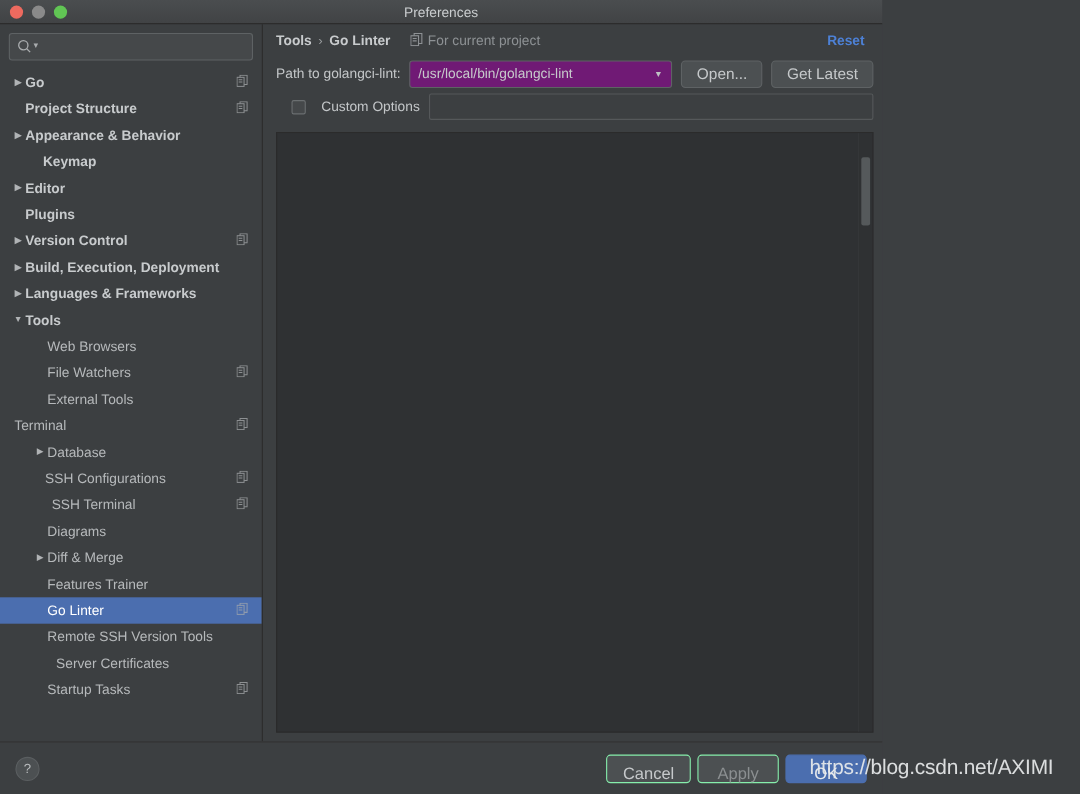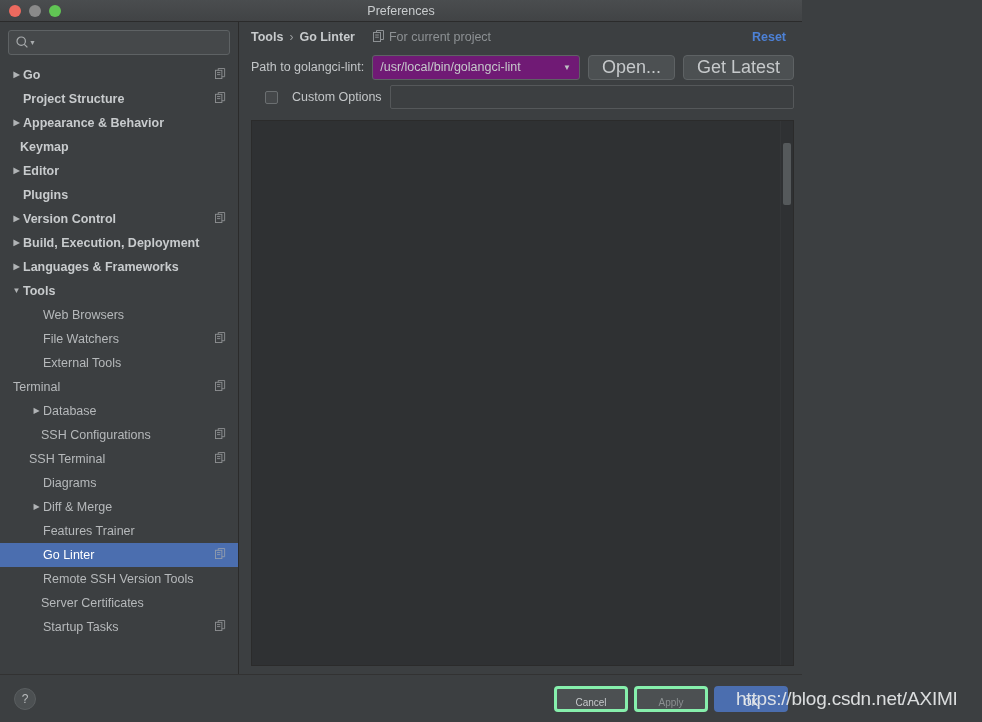--- a/index.html
+++ b/index.html
@@ -117,21 +117,21 @@
     background: #701a75; border: 1px solid #5e6264; border-radius: 3px;
     display: flex; align-items: center; padding: 0 4px 0 7px;
     color: #c6c9cb; font-size: 12.5px;
     position: relative;
   }
   .combo-val { flex: 1; overflow: hidden; text-overflow: ellipsis; white-space: nowrap; }
   .caret { font-size: 8px; color: #bfc2c4; padding-right: 4px; }
   .btn {
     height: 25px; min-width: 70px; padding: 0 13px;
     background: #4c5052; border: 1px solid #5e6264; border-radius: 4px;
-    color: #c6c9cb; font-size: 18px;
+    color: #c6c9cb; font-size: 14px;
     font-family: "Liberation Sans", sans-serif;
     cursor: pointer;
   }
   .chkrow { padding-left: 18px; }
   .chk {
     width: 13px; height: 13px; border: 1px solid #6b6f71;
     background: #45484a; border-radius: 2px; display: inline-block;
   }
   .chklabel { font-size: 12.5px; color: #c3c6c8; margin-left: 6px; }
   .textfield {
@@ -170,22 +170,22 @@
   .help {
     width: 22px; height: 22px; border-radius: 50%;
     background: #4c5052; border: 1px solid #5a5e60;
     color: #b9bcbe; font-size: 12px;
     display: flex; align-items: center; justify-content: center;
     cursor: pointer;
   }
   .footer-btns { margin-left: auto; display: flex; gap: 6px; }
   .fbtn {
     height: 26px; min-width: 74px; padding: 8px 14px;
-    background: #4c5052; border: 3px solid #86efac; border-radius: 4px;
-    color: #c6c9cb; font-size: 10px;
+    background: #4c5052; border: 1px solid #86efac; border-radius: 4px;
+    color: #c6c9cb; font-size: 15px;
     font-family: "Liberation Sans", sans-serif;
     cursor: pointer;
   }
   .fbtn.primary { background: #4b6eaf; border-color: #4b6eaf; color: #e8eaec; }
   .fbtn.disabled { color: #8b8f91; }
 
   .watermark {
     position: absolute;
     left: 736px; top: 688px;
     font-size: 19px; color: #e9ebec;
@@ -248,21 +248,21 @@
           <div class="tree-row top" style="padding-left: 10px;">
             <span class="arrow">▶</span>
             <span class="tree-label">Appearance &amp; Behavior</span>
             <span class="proj-icon hidden"><svg width="11" height="11" viewBox="0 0 12 12">
                 <rect x="0.5" y="2.5" width="7" height="9" fill="none" stroke="#a8abad" stroke-width="1"></rect>
                 <path d="M3.5 2.5 V0.5 H10.5 V9.5 H7.5" fill="none" stroke="#a8abad" stroke-width="1"></path>
                 <line x1="2.2" y1="5" x2="5.8" y2="5" stroke="#a8abad" stroke-width="1"></line>
                 <line x1="2.2" y1="7.2" x2="5.8" y2="7.2" stroke="#a8abad" stroke-width="1"></line>
               </svg></span>
           </div>
-          <div class="tree-row top" style="padding-left: 7px;">
+          <div class="tree-row top" style="padding-left: 26px;">
             <span class="arrow empty">▶</span>
             <span class="tree-label">Keymap</span>
             <span class="proj-icon hidden"><svg width="11" height="11" viewBox="0 0 12 12">
                 <rect x="0.5" y="2.5" width="7" height="9" fill="none" stroke="#a8abad" stroke-width="1"></rect>
                 <path d="M3.5 2.5 V0.5 H10.5 V9.5 H7.5" fill="none" stroke="#a8abad" stroke-width="1"></path>
                 <line x1="2.2" y1="5" x2="5.8" y2="5" stroke="#a8abad" stroke-width="1"></line>
                 <line x1="2.2" y1="7.2" x2="5.8" y2="7.2" stroke="#a8abad" stroke-width="1"></line>
               </svg></span>
           </div>
           <div class="tree-row top" style="padding-left: 10px;">
@@ -378,21 +378,21 @@
           <div class="tree-row child" style="padding-left: 28px;">
             <span class="arrow empty">▶</span>
             <span class="tree-label">SSH Configurations</span>
             <span class="proj-icon"><svg width="11" height="11" viewBox="0 0 12 12">
                 <rect x="0.5" y="2.5" width="7" height="9" fill="none" stroke="#a8abad" stroke-width="1"></rect>
                 <path d="M3.5 2.5 V0.5 H10.5 V9.5 H7.5" fill="none" stroke="#a8abad" stroke-width="1"></path>
                 <line x1="2.2" y1="5" x2="5.8" y2="5" stroke="#a8abad" stroke-width="1"></line>
                 <line x1="2.2" y1="7.2" x2="5.8" y2="7.2" stroke="#a8abad" stroke-width="1"></line>
               </svg></span>
           </div>
-          <div class="tree-row child" style="padding-left: 16px;">
+          <div class="tree-row child" style="padding-left: 34px;">
             <span class="arrow empty">▶</span>
             <span class="tree-label">SSH Terminal</span>
             <span class="proj-icon"><svg width="11" height="11" viewBox="0 0 12 12">
                 <rect x="0.5" y="2.5" width="7" height="9" fill="none" stroke="#a8abad" stroke-width="1"></rect>
                 <path d="M3.5 2.5 V0.5 H10.5 V9.5 H7.5" fill="none" stroke="#a8abad" stroke-width="1"></path>
                 <line x1="2.2" y1="5" x2="5.8" y2="5" stroke="#a8abad" stroke-width="1"></line>
                 <line x1="2.2" y1="7.2" x2="5.8" y2="7.2" stroke="#a8abad" stroke-width="1"></line>
               </svg></span>
           </div>
           <div class="tree-row child" style="padding-left: 30px;">
@@ -438,21 +438,21 @@
           <div class="tree-row child" style="padding-left: 30px;">
             <span class="arrow empty">▶</span>
             <span class="tree-label">Remote SSH Version Tools</span>
             <span class="proj-icon hidden"><svg width="11" height="11" viewBox="0 0 12 12">
                 <rect x="0.5" y="2.5" width="7" height="9" fill="none" stroke="#a8abad" stroke-width="1"></rect>
                 <path d="M3.5 2.5 V0.5 H10.5 V9.5 H7.5" fill="none" stroke="#a8abad" stroke-width="1"></path>
                 <line x1="2.2" y1="5" x2="5.8" y2="5" stroke="#a8abad" stroke-width="1"></line>
                 <line x1="2.2" y1="7.2" x2="5.8" y2="7.2" stroke="#a8abad" stroke-width="1"></line>
               </svg></span>
           </div>
-          <div class="tree-row child" style="padding-left: 28px;">
+          <div class="tree-row child" style="padding-left: 38px;">
             <span class="arrow empty">▶</span>
             <span class="tree-label">Server Certificates</span>
             <span class="proj-icon hidden"><svg width="11" height="11" viewBox="0 0 12 12">
                 <rect x="0.5" y="2.5" width="7" height="9" fill="none" stroke="#a8abad" stroke-width="1"></rect>
                 <path d="M3.5 2.5 V0.5 H10.5 V9.5 H7.5" fill="none" stroke="#a8abad" stroke-width="1"></path>
                 <line x1="2.2" y1="5" x2="5.8" y2="5" stroke="#a8abad" stroke-width="1"></line>
                 <line x1="2.2" y1="7.2" x2="5.8" y2="7.2" stroke="#a8abad" stroke-width="1"></line>
               </svg></span>
           </div>
           <div class="tree-row child" style="padding-left: 30px;">

